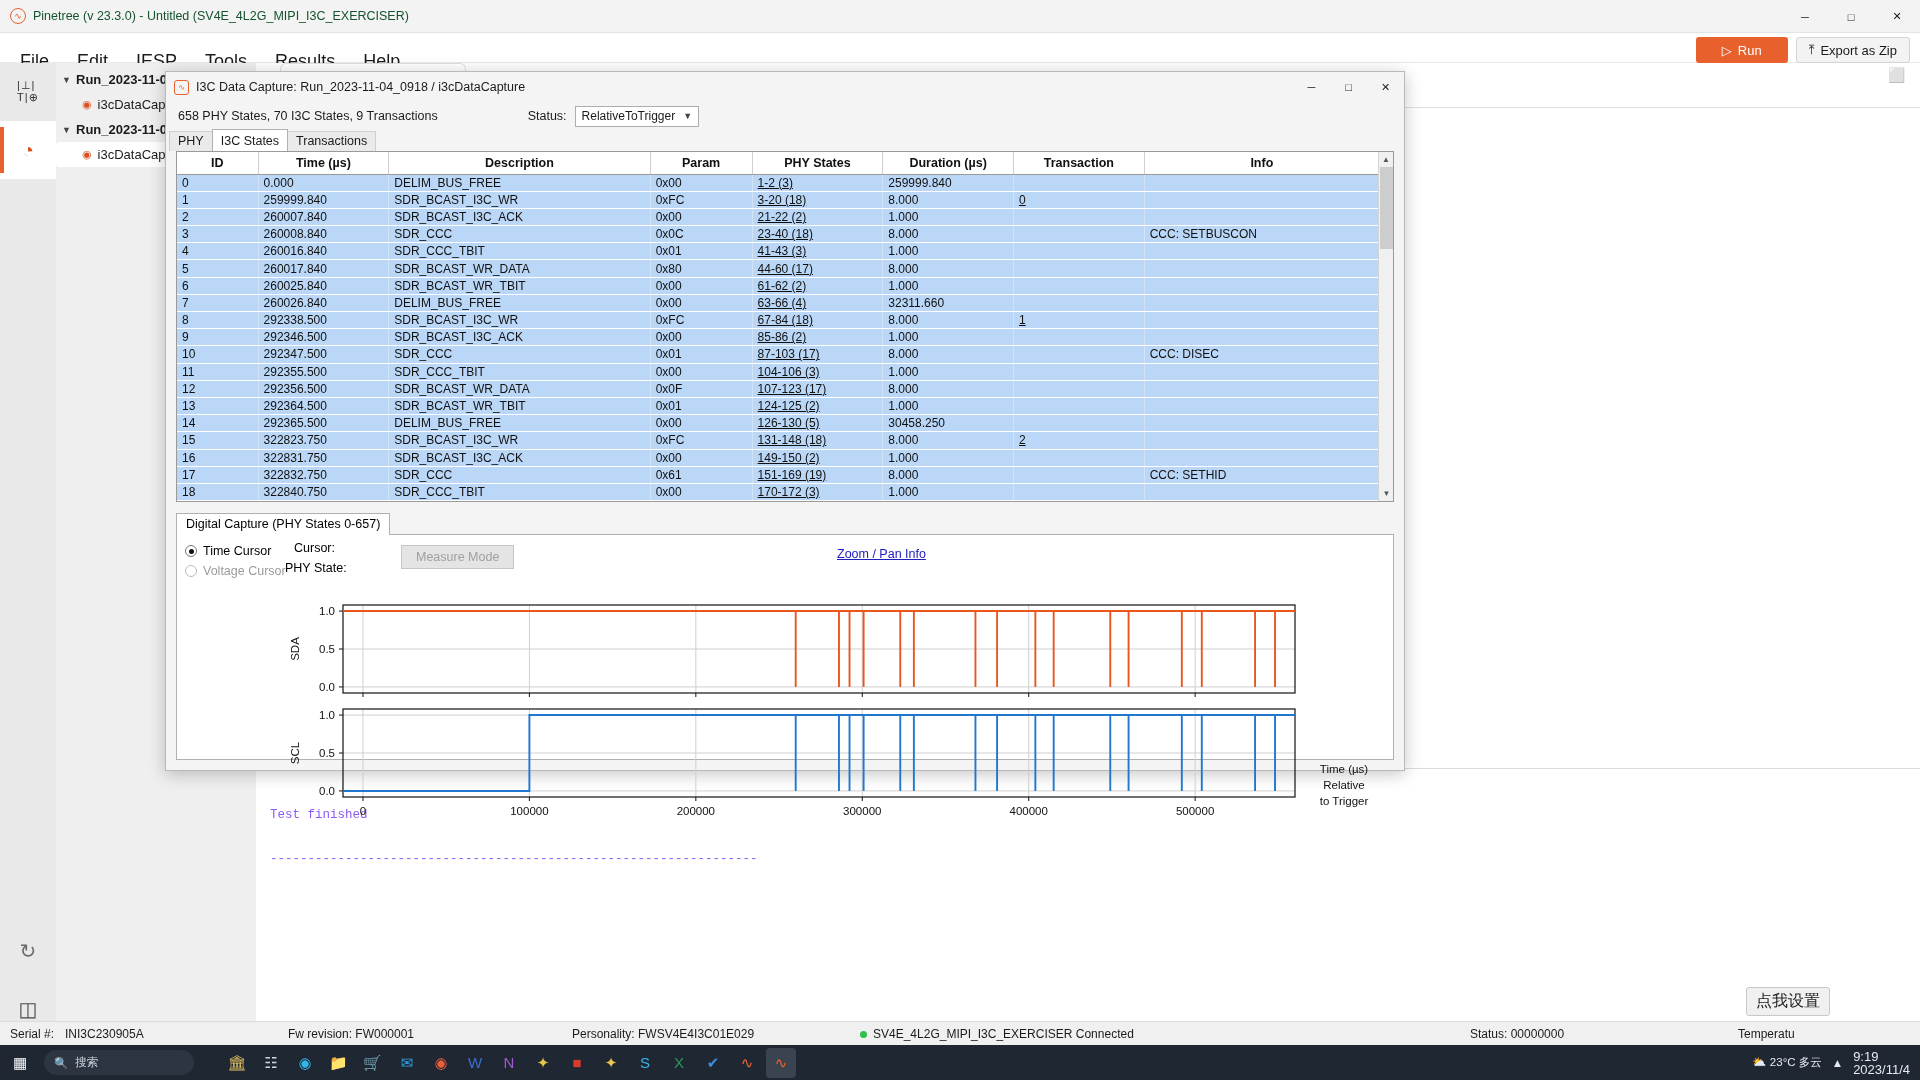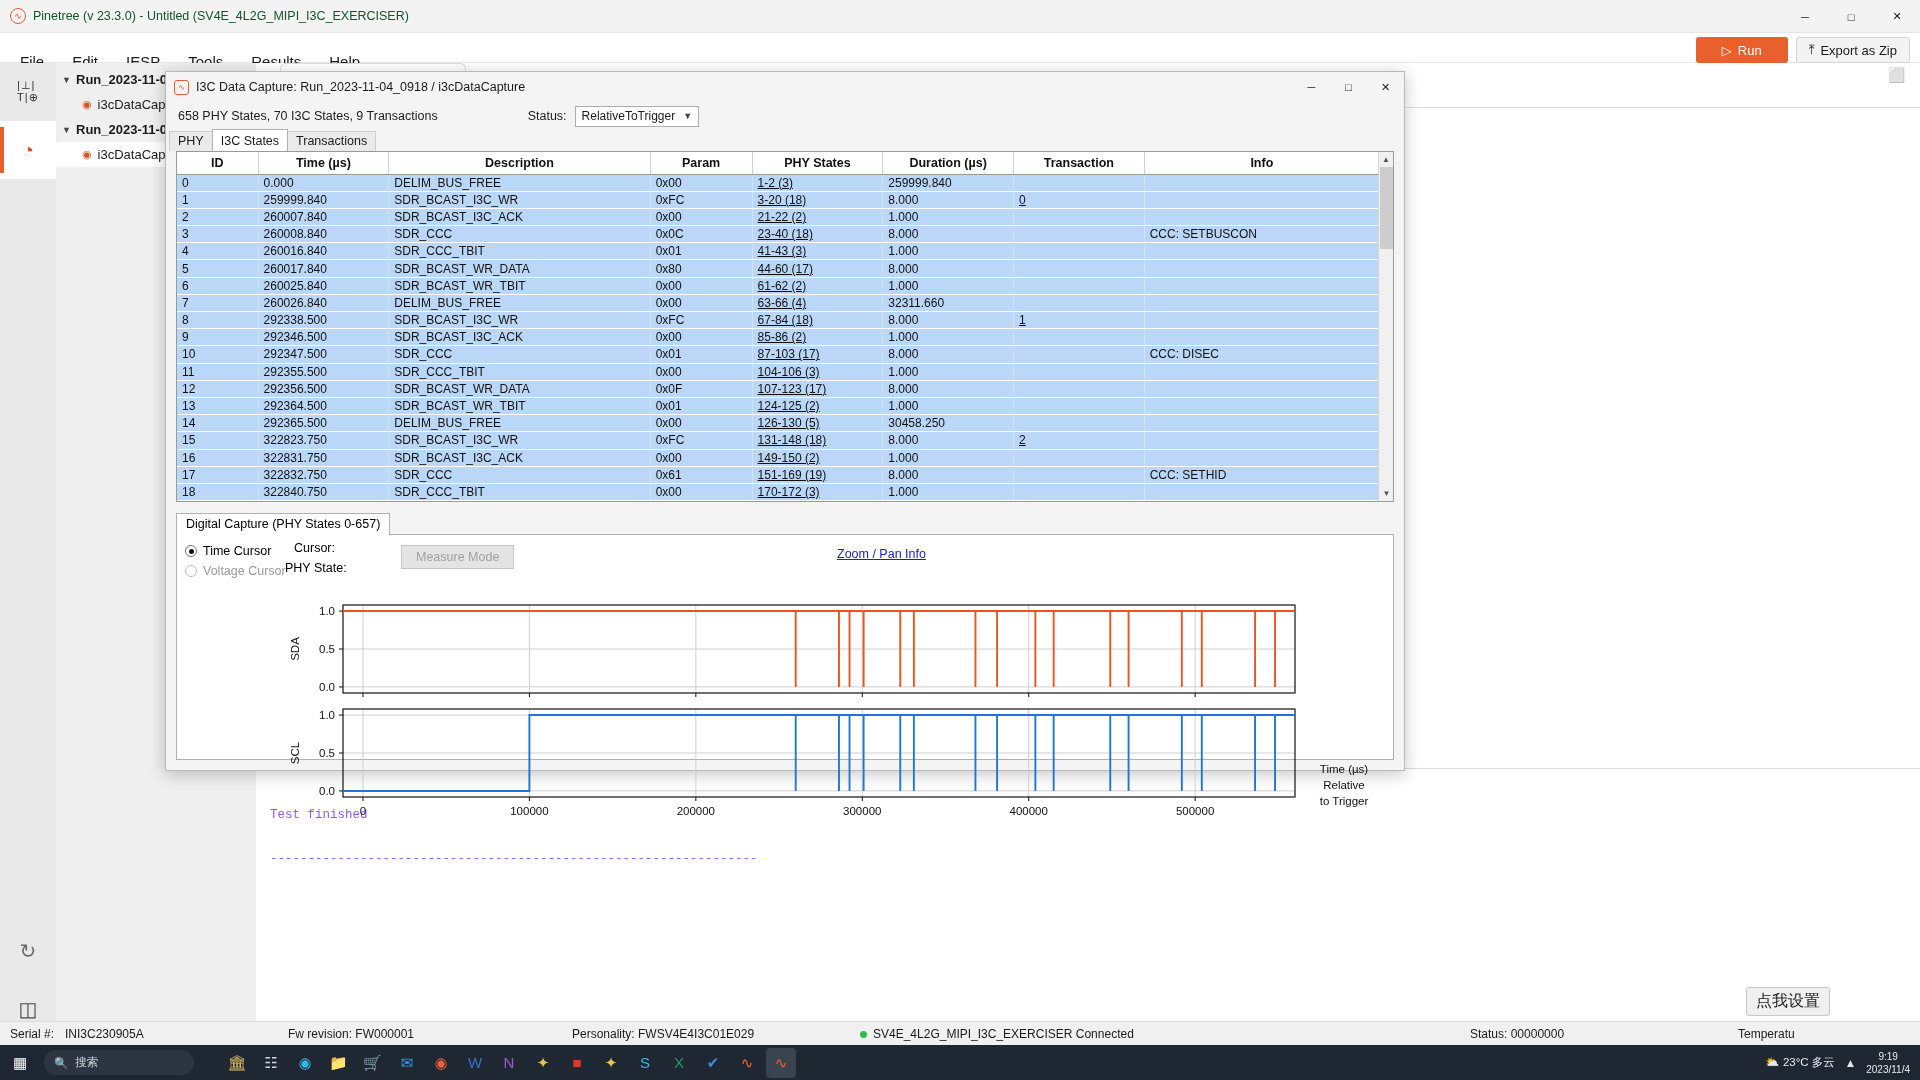--- a/index.html
+++ b/index.html
@@ -31,21 +31,21 @@
   .win-btn {
     width: 46px; height: 33px; display: flex; align-items: center; justify-content: center;
     font-size: 11px; color: #1b1b1b;
   }
 
   .menubar {
     height: 30px; background: #ffffff; display: flex; align-items: center;
     padding-left: 6px; position: relative; border-bottom: 1px solid #e9e9e9;
   }
   .menu-item {
-    padding: 4px 14px; font-size: 15px; color: #1b1b1b; cursor: default; margin-top: 28px;
+    padding: 4px 14px; font-size: 18px; color: #1b1b1b; cursor: default; margin-top: 28px;
   }
   .topright-btns { position: absolute; right: 10px; top: 4px; display: flex; gap: 8px; }
   .btn-run {
     background: #e8602c; color: #fff; border: none; border-radius: 3px;
     padding: 4px 26px; font-size: 13px; display: flex; align-items: center; gap: 6px;
     font-family: "Liberation Sans", sans-serif;
   }
   .btn-export {
     background: #f3f3f3; color: #1b1b1b; border: 1px solid #d4d4d4; border-radius: 3px;
     padding: 4px 12px; font-size: 13px; display: flex; align-items: center; gap: 6px;
@@ -113,21 +113,21 @@
   .taskbar { position: absolute; left: 0; right: 0; bottom: 0; height: 35px; background: #1f2733; display: flex; align-items: center; }
   .tb-start { width: 40px; display: flex; align-items: center; justify-content: center; }
   .tb-search {
     width: 150px; height: 25px; background: #2c3541; border-radius: 13px;
     display: flex; align-items: center; padding: 0 10px; gap: 7px;
     color: #cfd6de; font-size: 11.5px; margin-left: 4px;
   }
   .tb-icons { display: flex; align-items: center; gap: 4px; margin-left: 28px; }
   .tb-icon { width: 30px; height: 30px; border-radius: 4px; display: flex; align-items: center; justify-content: center; font-size: 15px; }
   .tb-right { margin-left: auto; display: flex; align-items: center; gap: 10px; padding-right: 10px; color: #e6eaef; font-size: 11.5px; }
-  .tb-clock { text-align: center; line-height: 13px; font-size: 10px; }
+  .tb-clock { text-align: left; line-height: 13px; font-size: 13px; }
 
   
   .modal {
     position: absolute; left: 165px; top: 71px; width: 1240px; height: 700px;
     background: #f4f4f4; border: 1px solid #b9b9b9; box-shadow: 0 3px 16px rgba(0,0,0,.23);
     display: flex; flex-direction: column;
   }
   .modal-title {
     height: 30px; background: #f4f4f4; display: flex; align-items: center;
     position: relative; flex: 0 0 auto;

